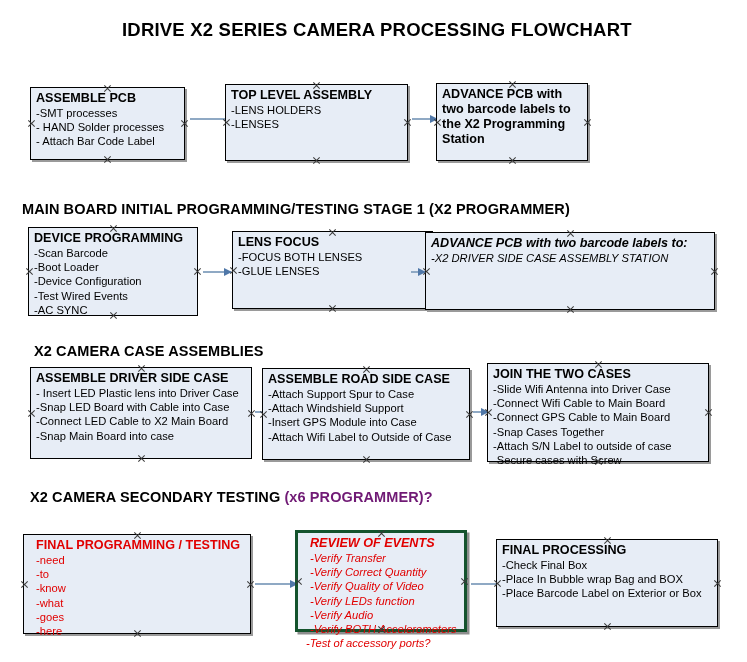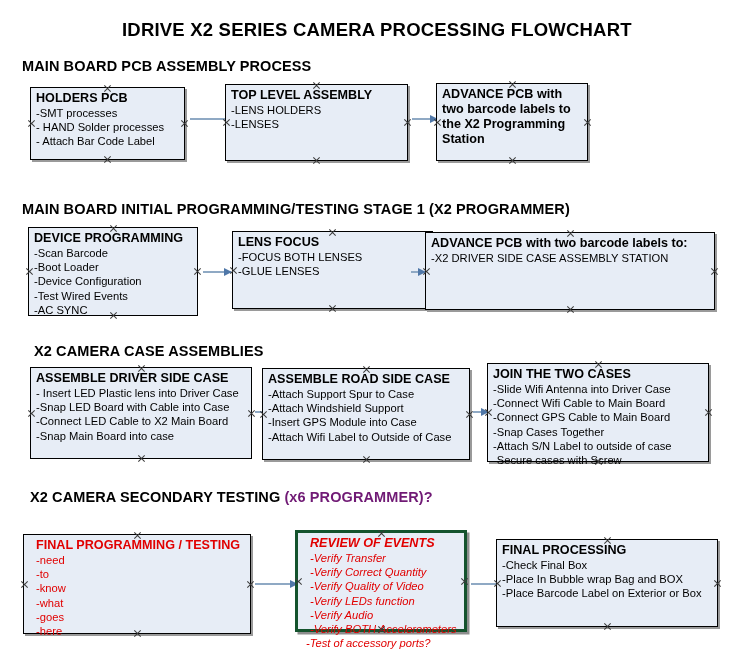--- a/index.html
+++ b/index.html
@@ -96,27 +96,24 @@
   .hx:before{transform:rotate(45deg);}
   .hx:after{transform:rotate(-45deg);}
 </style>
 </head>
 <body>
 
 <div class="canvas">
 
   <div class="doc-title" style="left:122px;top:19px;">IDRIVE X2  SERIES CAMERA PROCESSING FLOWCHART</div>
 
-  <div class="section-title" style="left:22px;top:58px;">
-    <span>MAIN BOARD PCB ASSEMBLY PROCESS</span>
-  </div>
 
   <div class="node shadow" style="left:30px;top:87px;width:155px;height:73px;">
     <div class="node-body">
-      <div class="node-title">HOLDERS PCB</div>
+      <div class="node-title">ASSEMBLE PCB</div>
       <div class="node-line">-SMT processes</div>
       <div class="node-line">- HAND Solder processes</div>
       <div class="node-line">- Attach Bar Code Label</div>
     </div>
     <span class="hx" style="left:50%;top:0;"></span>
     <span class="hx" style="left:50%;top:100%;"></span>
     <span class="hx" style="left:0;top:50%;"></span>
     <span class="hx" style="left:100%;top:50%;"></span>
   </div>
 
@@ -174,21 +171,21 @@
       <div class="node-line">-GLUE LENSES</div>
     </div>
     <span class="hx" style="left:50%;top:0;"></span>
     <span class="hx" style="left:50%;top:100%;"></span>
     <span class="hx" style="left:0;top:50%;"></span>
     <span class="hx" style="left:100%;top:50%;"></span>
   </div>
 
   <div class="arrow" style="left:411px;top:271px;width:14px;"></div>
 
-  <div class="node shadow" style="left:425px;top:232px;width:290px;height:78px;">
+  <div class="node shadow" style="left:425px;top:232px;width:290px;height:78px;font-style:italic;">
     <div class="node-body">
       <div class="node-title">ADVANCE PCB with two barcode labels to:</div>
       <div class="node-line">-X2 DRIVER  SIDE  CASE  ASSEMBLY STATION</div>
     </div>
     <span class="hx" style="left:50%;top:0;"></span>
     <span class="hx" style="left:50%;top:100%;"></span>
     <span class="hx" style="left:0;top:50%;"></span>
     <span class="hx" style="left:100%;top:50%;"></span>
   </div>
 

